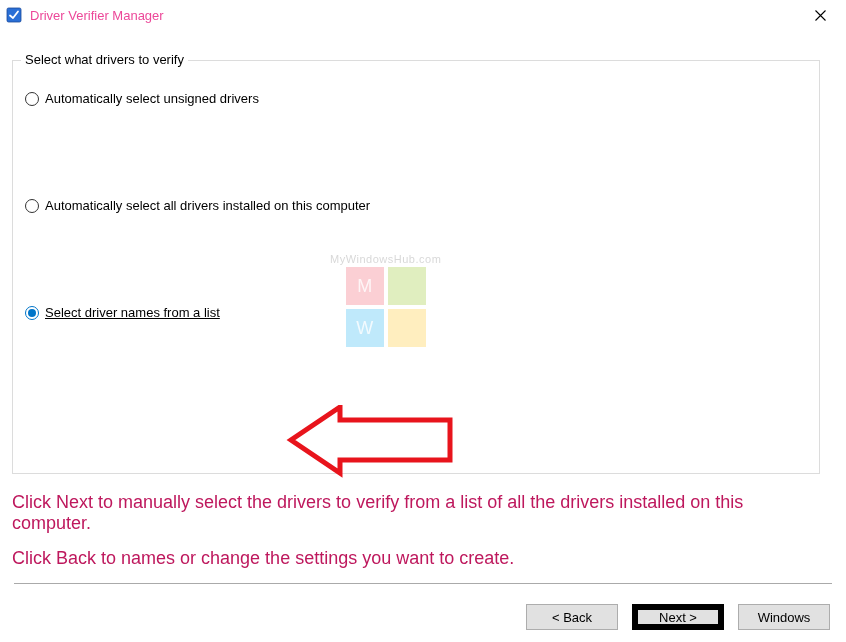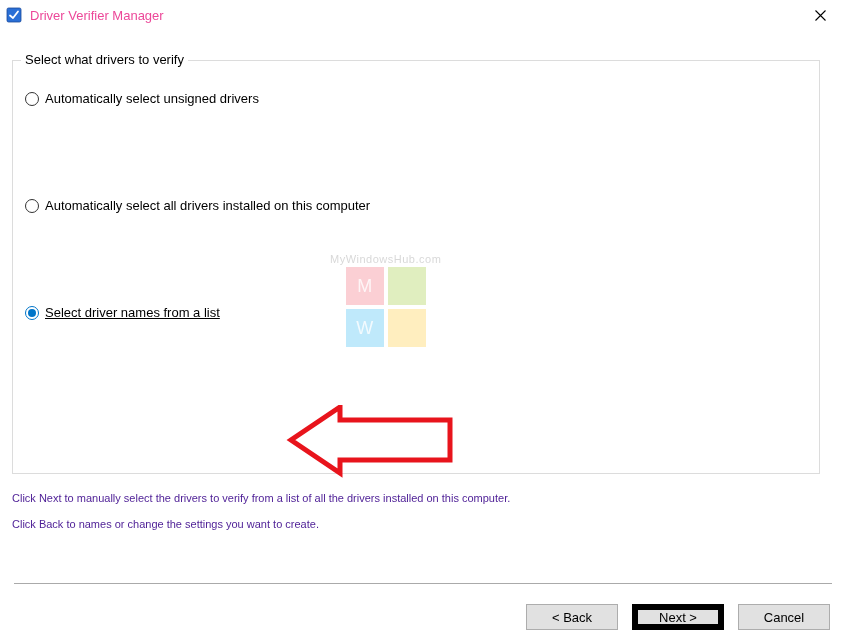--- a/index.html
+++ b/index.html
@@ -83,22 +83,22 @@
       top: 2px; left: 2px; right: 2px; bottom: 2px;
       border-radius: 50%;
       background: #0075c9;
     }
     .radio-label {
       font-size: 13px;
       color: #000;
     }
     .help-text {
       margin-top: 18px;
-      font-size: 11px;
-      color: #4c1d95;
+      font-size: 18px;
+      color: #be185d;
     }
     .help-text p { margin-bottom: 14px; }
     .hr {
       position: absolute;
       left: 14px; right: 14px;
       bottom: 58px;
       height: 1px;
       background: #aaa;
     }
     .buttons {
@@ -222,14 +222,14 @@
   <svg viewBox="0 0 170 80">
     <path d="M 165 15 L 55 15 L 55 2 L 6 35 L 55 68 L 55 55 L 165 55 Z" fill="none" stroke="#e8141c" stroke-width="5" stroke-linejoin="miter"></path>
   </svg>
 </div>
 
 <div class="hr"></div>
 
 <div class="buttons">
   <button class="btn">&lt; Back</button>
   <button class="btn default">Next &gt;</button>
-  <button class="btn">Cancel</button>
+  <button class="btn">Windows</button>
 </div>
 
 </body></html>

